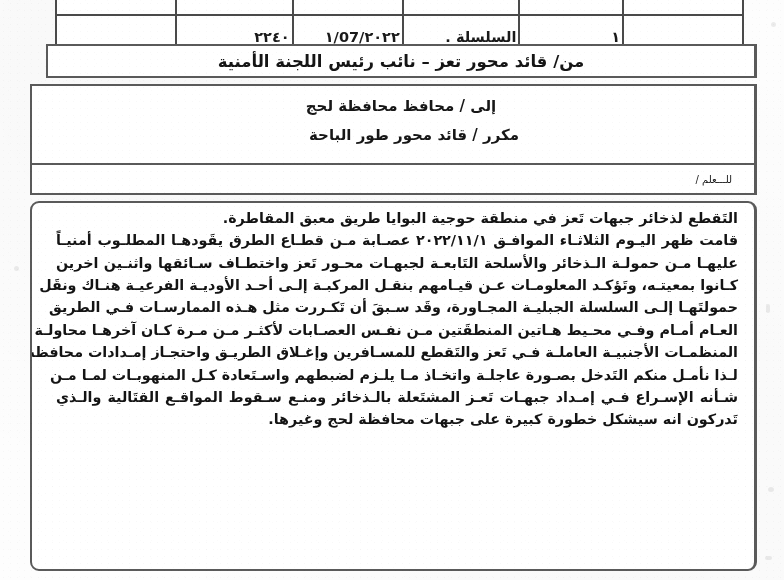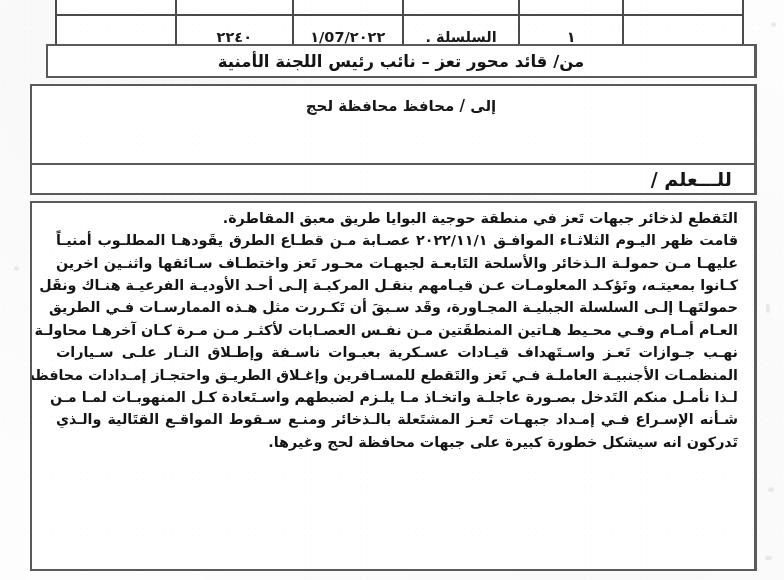--- a/index.html
+++ b/index.html
@@ -49,21 +49,20 @@
     height: 52px;
   }
   table.top-table {
     border-collapse: collapse;
     width: 100%;
     height: 100%;
     table-layout: fixed;
   }
   table.top-table td {
     border: 2px solid #4a4a4a;
-    text-align: center;
     vertical-align: middle;
     font-size: 14.5px;
     font-weight: bold;
     color: #1a1a1a;
     padding: 6px 2px;
     white-space: nowrap;
     overflow: hidden;
     background: #fff;
     margin-top: 12px;
   }
@@ -117,40 +116,41 @@
     justify-content: flex-start;
     padding: 0 22px;
   }
   .body-frame {
     top: 201px;
     left: 30px;
     right: 27px;
     height: 370px;
     padding: 4px 16px 0 24px;
     overflow: hidden;
+    border-radius: 9px;
   }
 
   .line-from {
     font-size: 16.5px;
     font-weight: bold;
     letter-spacing: .2px;
     color: #151515;
     text-align: center;
   }
   .line-to, .line-cc {
     font-size: 15px;
     font-weight: bold;
     color: #171717;
     text-align: center;
     line-height: 1.9;
   }
   .line-cc { padding-inline-end: 26px; }
   .line-subject {
-    font-size: 19px;
-    font-weight: bold;
+    font-size: 10px;
+    font-weight: normal;
     color: #171717;
     letter-spacing: 1.5px;
   }
 
   
   .body-lines {
     font-size: 14.3px;
     font-weight: bold;
     color: #141414;
     line-height: 1.565;
@@ -209,35 +209,35 @@
     </tbody>
       </table>
   </div>
 
   <div class="frame from-frame">
     <div class="line-from">من/ قائد محور تعز – نائب رئيس اللجنة الأمنية</div>
   </div>
 
   <div class="frame to-frame">
     <div class="line-to">إلى / محافظ محافظة لحج</div>
+    <div class="line-cc">مكرر / قائد محور طور الباحة</div>
   </div>
 
   <div class="frame subject-frame">
     <div class="line-subject">للـــعلم /</div>
   </div>
 
   <div class="frame body-frame">
     <div class="body-lines">
       <div class="bl short">التَقطع لذخائر جبهات تَعز في منطقة حوجية البوايا طريق معبق المقاطرة.</div>
       <div class="bl">قامت ظهر اليـوم الثلاثـاء الموافـق ٢٠٢٢/١١/١ عصـابة مـن قطـاع الطرق يقَودهـا المطلـوب أمنيـاً</div>
       <div class="bl">عليهـا مـن حمولـة الـذخائر والأسلحة التَابعـة لجبهـات محـور تَعز واختطـاف سـائقها واثنـين اخرين</div>
       <div class="bl">كـانوا بمعيتـه، وتَؤكـد المعلومـات عـن قيـامهم بنقـل المركبـة إلـى أحـد الأوديـة الفرعيـة هنـاك ونقَل</div>
       <div class="bl">حمولتَهـا إلـى السلسلة الجبليـة المجـاورة، وقَد سـبقَ أن تَكـررت مثل هـذه الممارسـات فـي الطريق</div>
       <div class="bl">العـام أمـام وفـي محـيط هـاتين المنطقَتين مـن نفـس العصـابات لأكثـر مـن مـرة كـان آخرهـا محاولـة</div>
-      <div class="bl">نهـب جـوازات تَعـز واسـتَهداف قيـادات عسـكرية بعبـوات ناسـفة وإطـلاق النـار علـى سـيارات</div>
       <div class="bl">المنظمـات الأجنبيـة العاملـة فـي تَعز والتَقطع للمسـافرين وإغـلاق الطريـق واحتجـاز إمـدادات محافظة</div>
       <div class="bl">لـذا نأمـل منكم التَدخل بصـورة عاجلـة واتخـاذ مـا يلـزم لضبطهم واسـتَعادة كـل المنهوبـات لمـا مـن</div>
       <div class="bl">شـأنه الإسـراع فـي إمـداد جبهـات تَعـز المشتَعلة بالـذخائر ومنـع سـقوط المواقـع القتَالية والـذي</div>
       <div class="bl last-of-par">تَدركون انه سيشكل خطورة كبيرة على جبهات محافظة لحج وغيرها.</div>
     </div>
 
   </div>
 
   <span class="edge-mark m1"></span>
   <span class="edge-mark m2"></span>

